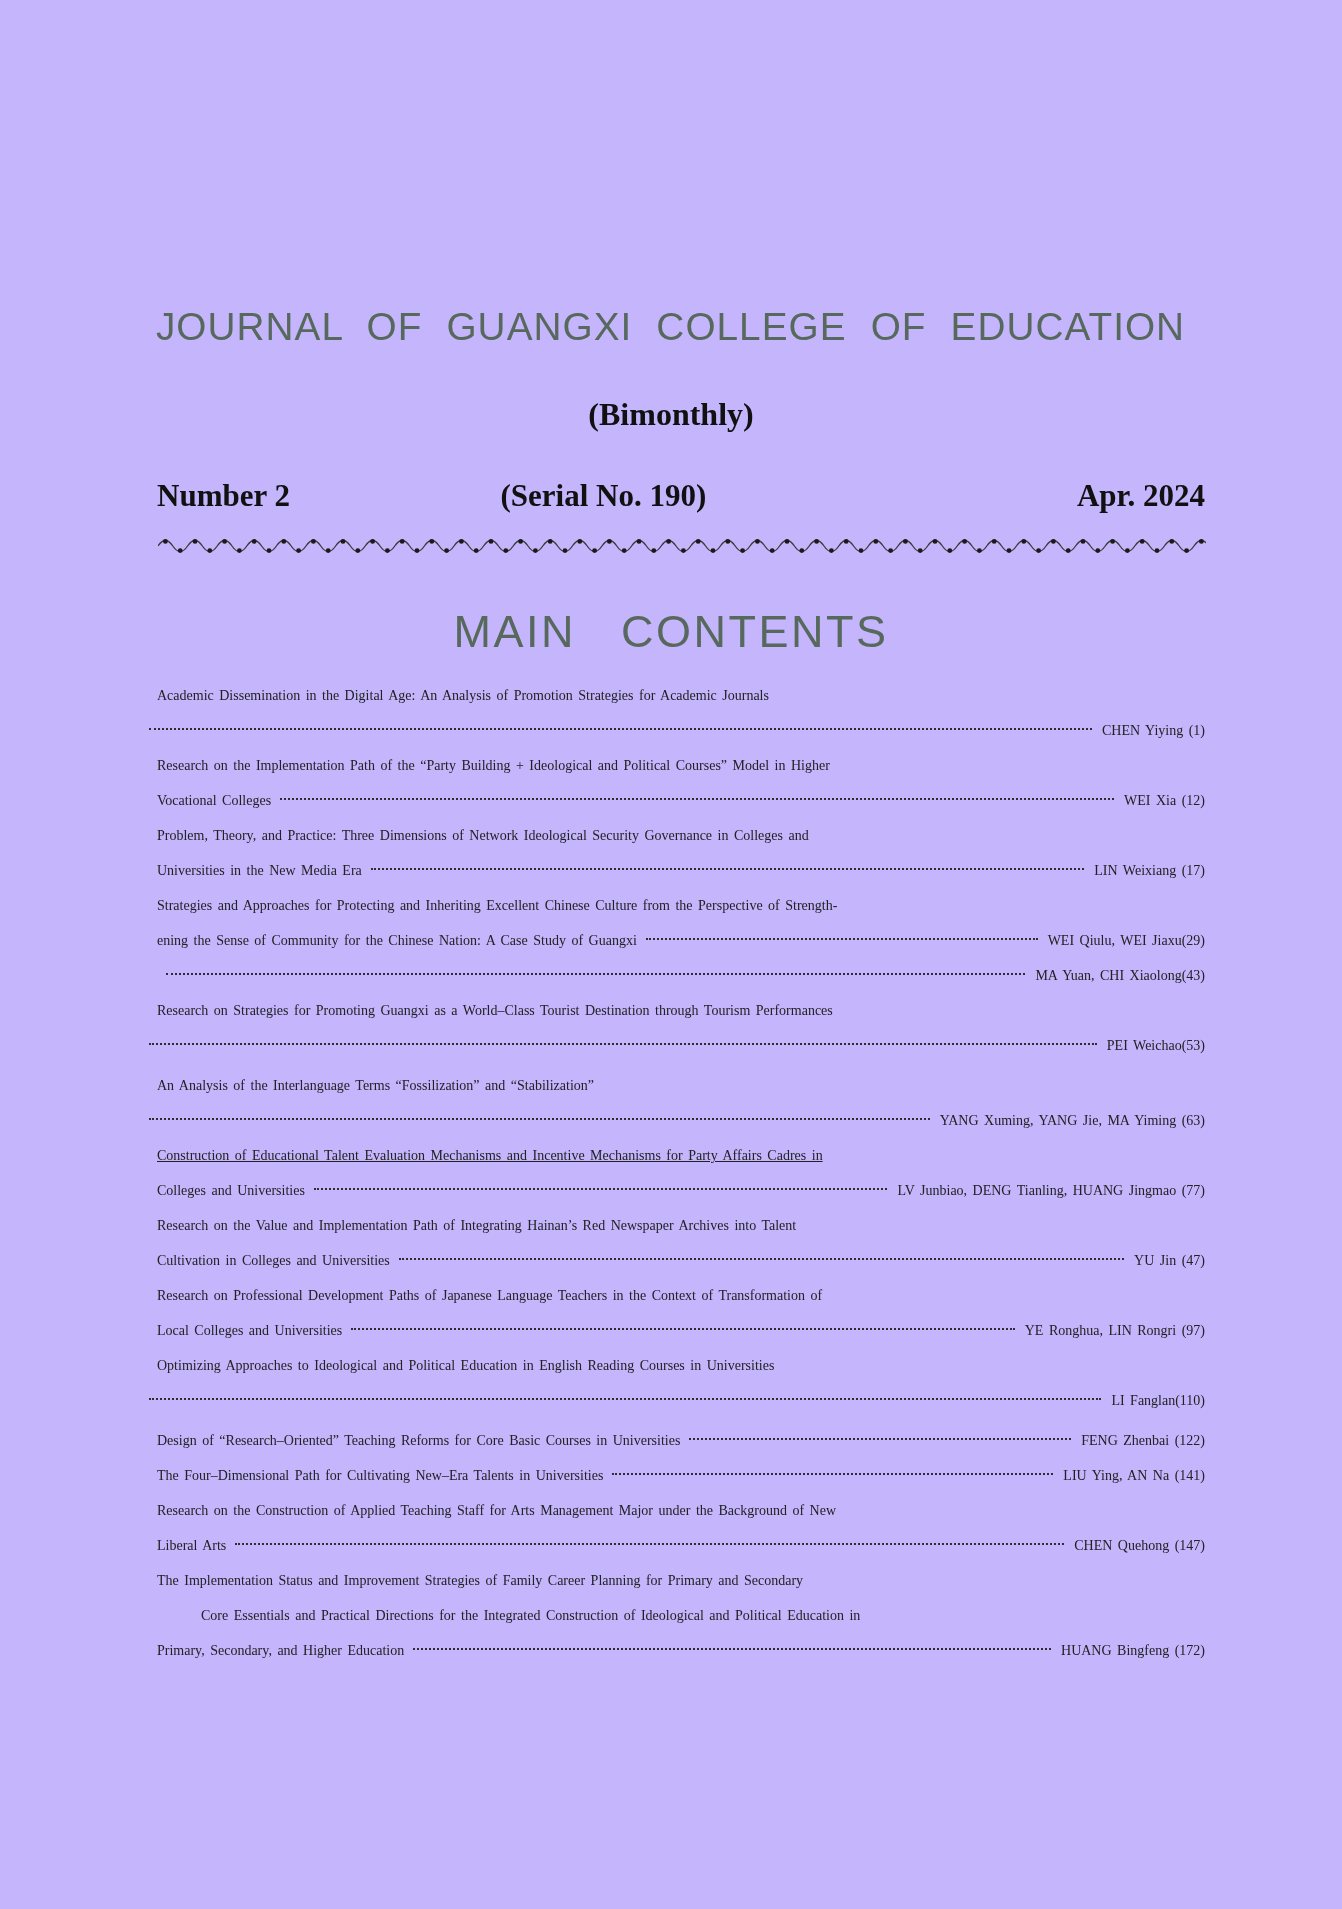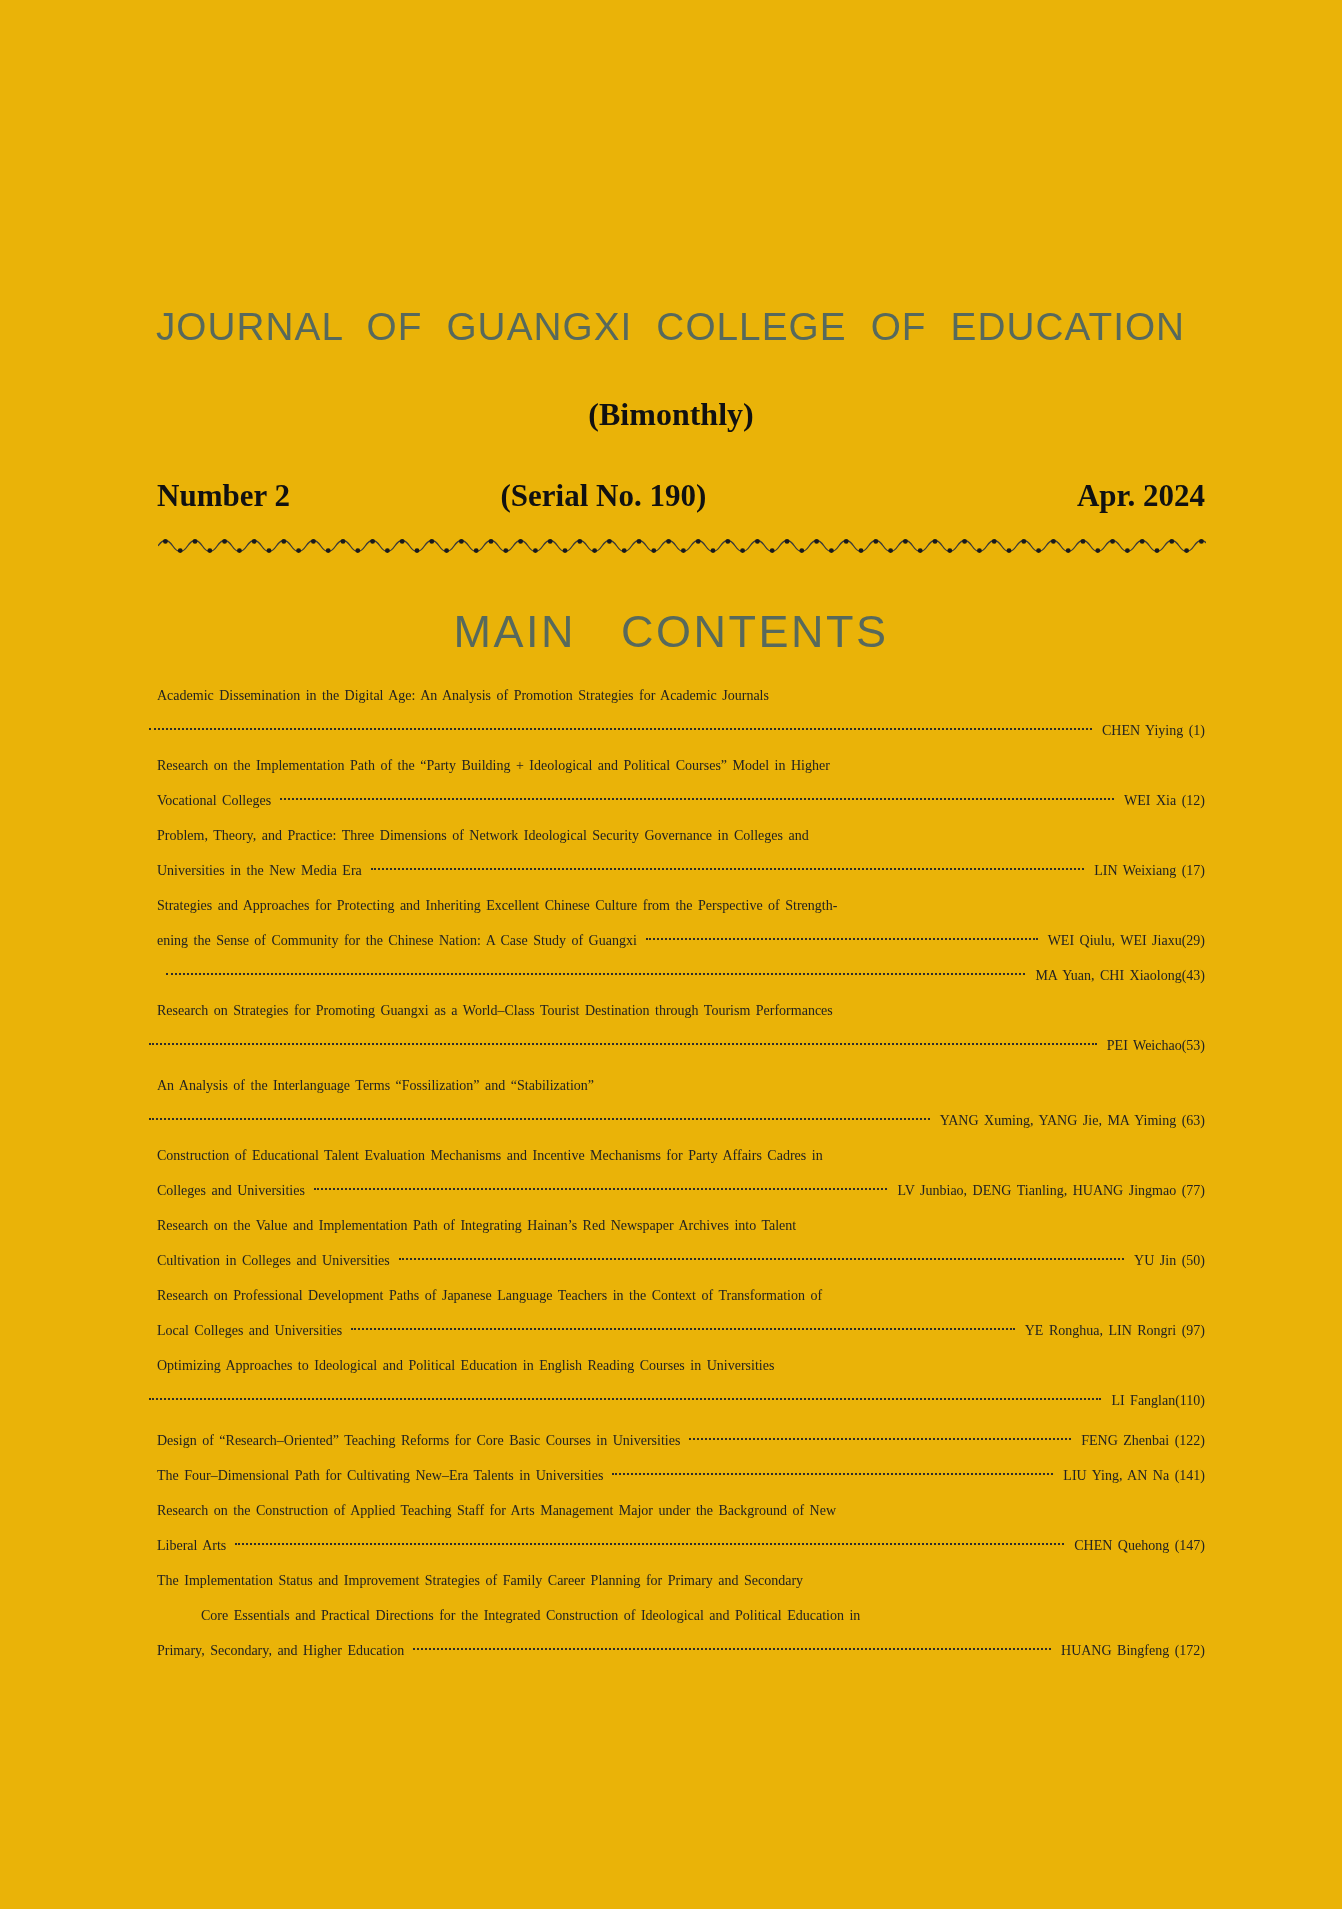--- a/index.html
+++ b/index.html
@@ -1,19 +1,19 @@
 <!DOCTYPE html>
 <html><head>
 <meta charset="utf-8">
 <style>
   html,body{margin:0;padding:0;background:#ffffff;}
   body{width:1342px;height:1909px;position:relative;overflow:hidden;
        font-family:"Liberation Serif","DejaVu Serif",serif;color:#1d1d1d;}
 
-  .page{position:absolute;inset:0;background:#eab308;}
+  .page{position:absolute;inset:0;background:#c4b5fd;}
 
   
   .masthead-title{position:absolute;top:306px;left:0;width:100%;text-align:center;
     color:#57695c;font-family:"Liberation Sans","DejaVu Sans",sans-serif;}
   .title-inner{display:inline-block;font-size:38px;font-weight:500;
     letter-spacing:1px;word-spacing:12px;white-space:nowrap;transform:scaleX(1.02);}
 
   .bimonthly{position:absolute;top:396px;left:0;width:100%;text-align:center;
     font-size:32px;font-weight:700;color:#111;}
 
@@ -190,33 +190,33 @@
         </div>
       </div>
       <div class="article gap">
         <div class="line">An Analysis of the Interlanguage Terms “Fossilization” and “Stabilization”</div>
         <div class="line refline">
           <span class="leader noindent"></span>
           <span class="ref">YANG Xuming, YANG Jie, MA Yiming (63)</span>
         </div>
       </div>
       <div class="article">
-        <div class="line justify" style="word-spacing: 2px;">Construction of Educational Talent Evaluation Mechanisms and Incentive Mechanisms for Party Affairs Cadres in</div>
+        <div class="line justify" style="word-spacing: 2px; text-decoration: underline;">Construction of Educational Talent Evaluation Mechanisms and Incentive Mechanisms for Party Affairs Cadres in</div>
         <div class="line refline">
           <span class="t">Colleges and Universities</span>
           <span class="leader"></span>
           <span class="ref">LV Junbiao, DENG Tianling, HUANG Jingmao (77)</span>
         </div>
       </div>
       <div class="article">
         <div class="line justify" style="word-spacing: 2px;">Research on the Value and Implementation Path of Integrating Hainan’s Red Newspaper Archives into Talent</div>
         <div class="line refline">
           <span class="t">Cultivation in Colleges and Universities</span>
           <span class="leader"></span>
-          <span class="ref">YU Jin (50)</span>
+          <span class="ref">YU Jin (47)</span>
         </div>
       </div>
       <div class="article">
         <div class="line justify" style="word-spacing: 2px;">Research on Professional Development Paths of Japanese Language Teachers in the Context of Transformation of</div>
         <div class="line refline">
           <span class="t">Local Colleges and Universities</span>
           <span class="leader"></span>
           <span class="ref">YE Ronghua, LIN Rongri (97)</span>
         </div>
       </div>

